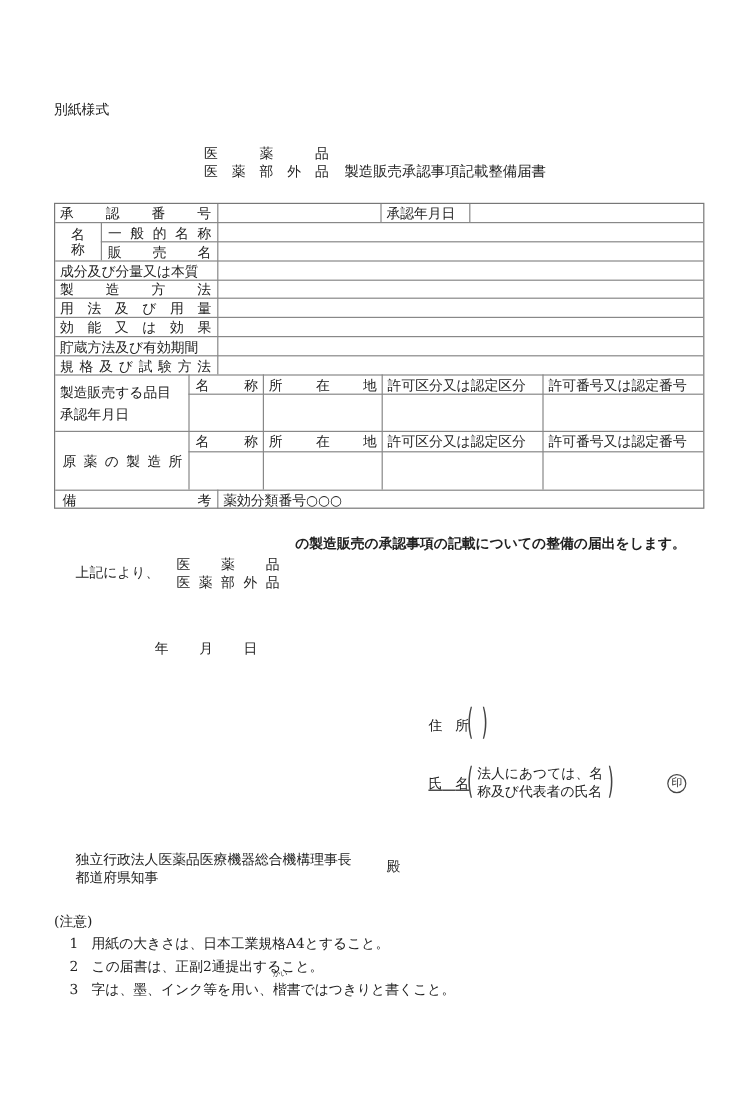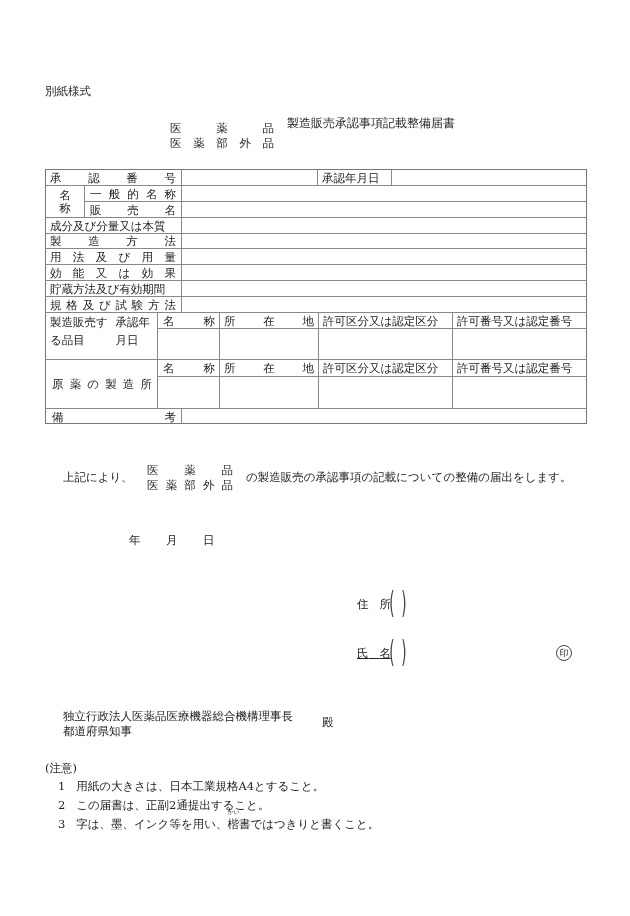--- a/index.html
+++ b/index.html
@@ -47,21 +47,21 @@
     <span>品</span>
   </div>
   <div class="r">
     <span>医</span>
     <span>薬</span>
     <span>部</span>
     <span>外</span>
     <span>品</span>
   </div>
 </div>
-<div class="abs t" style="left:287px;top:116px;font-size:12px;text-align:center;">製造販売承認事項記載整備届書</div>
+<div class="abs t" style="left:287px;top:136px;font-size:12px;text-align:center;">製造販売承認事項記載整備届書</div>
 
 <div class="tbl">
 
   <div class="ln h" style="left:0;top:15px;width:540px;"></div>
   <div class="ln h" style="left:38px;top:31px;width:502px;"></div>
   <div class="ln h" style="left:0;top:47px;width:540px;"></div>
   <div class="ln h" style="left:0;top:63px;width:540px;"></div>
   <div class="ln h" style="left:0;top:78px;width:540px;"></div>
   <div class="ln h" style="left:0;top:94px;width:540px;"></div>
   <div class="ln h" style="left:0;top:110px;width:540px;"></div>
@@ -154,21 +154,21 @@
       <span>格</span>
       <span>及</span>
       <span>び</span>
       <span>試</span>
       <span>験</span>
       <span>方</span>
       <span>法</span>
   </div>
   <div class="cell" style="left:136px;top:127px;width:404px;height:15px;"></div>
 
-  <div class="cell" style="left:4px;top:143px;width:106px;height:46px;flex-direction:row;align-items:flex-start;justify-content:center;line-height:18px;">
+  <div class="cell" style="left:4px;top:143px;width:106px;height:46px;flex-direction:column;align-items:flex-start;justify-content:center;line-height:18px;">
     <span>製造販売する品目</span>
       <span>承認年月日</span>
   </div>
   <div class="cell spread" style="left:117px;top:143px;width:52px;height:15px;">
       <span>名</span>
       <span>称</span>
     </div>
   <div class="cell spread" style="left:178px;top:143px;width:90px;height:15px;">
       <span>所</span>
       <span>在</span>
@@ -202,55 +202,60 @@
   <div class="cell" style="left:411px;top:190px;width:128px;height:16px;">許可番号又は認定番号</div>
   <div class="cell" style="left:112px;top:207px;width:60px;height:31px;"></div>
   <div class="cell" style="left:174px;top:207px;width:97px;height:31px;"></div>
   <div class="cell" style="left:273px;top:207px;width:132px;height:31px;"></div>
   <div class="cell" style="left:407px;top:207px;width:133px;height:31px;"></div>
 
   <div class="cell spread" style="left:6px;top:239px;width:124px;height:15px;">
       <span>備</span>
       <span>考</span>
     </div>
+  <div class="cell" style="left:140px;top:239px;width:398px;height:15px;">薬効分類番号○○○</div>
 </div>
 
 <div class="abs t" style="left:63px;top:470px;">上記により、</div>
 <div class="abs kind2" style="left:147px;top:463px;">
   <div class="r" style="width:86px;">
     <span>医</span>
       <span>薬</span>
       <span>品</span>
   </div>
   <div class="r" style="width:86px;">
     <span>医</span>
       <span>薬</span>
       <span>部</span>
       <span>外</span>
       <span>品</span>
   </div>
 </div>
-<div class="abs t" style="left:246px;top:470px;">の製造販売の承認事項の記載についての整備の届出をします。</div>
+<div class="abs t" style="left:246px;top:446px;font-weight:bold;">の製造販売の承認事項の記載についての整備の届出をします。</div>
 
 <div class="abs t" style="left:129px;top:533px;">年</div>
 <div class="abs t" style="left:166px;top:533px;">月</div>
 <div class="abs t" style="left:203px;top:533px;">日</div>
 
 <div class="abs t" style="left:357px;top:597px;">
   <span>住</span>&nbsp;&nbsp;&nbsp;<span>所</span>
 </div>
 <div class="abs bracket" style="left:386px;top:588px;">
   <span class="b">(</span>
   <span class="b">)</span>
 </div>
 <div class="abs t" style="left:357px;top:646px;text-decoration:underline;">
   <span>氏</span>&nbsp;&nbsp;&nbsp;<span>名</span>
 </div>
 <div class="abs bracket" style="left:386px;top:637px;">
   <span class="b">(</span>
+  <div class="txt">
+      <div>法人にあつては、名</div>
+      <div>称及び代表者の氏名</div>
+    </div>
   <span class="b">)</span>
 </div>
 <div class="abs seal" style="left:556px;top:645px;">印</div>
 
 <div class="abs t" style="left:63px;top:709px;">独立行政法人医薬品医療機器総合機構理事長</div>
 <div class="abs t" style="left:63px;top:724px;">都道府県知事</div>
 <div class="abs t" style="left:322px;top:715px;">殿</div>
 
 <div class="abs t" style="left:45px;top:761px;">(注意)</div>
 <div class="abs t" style="left:58px;top:779px;">

